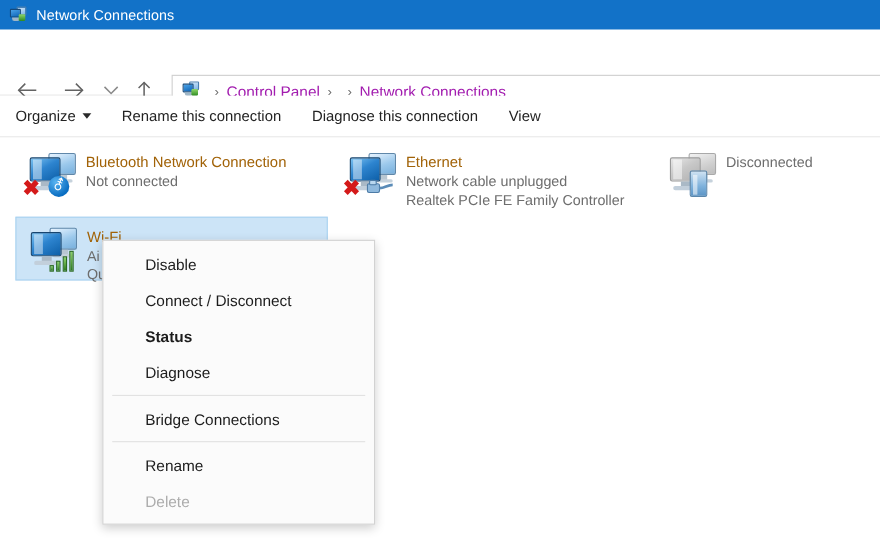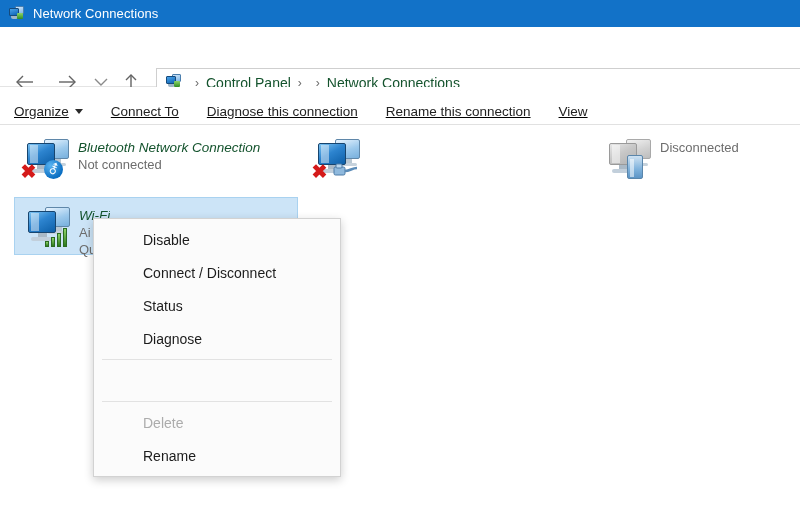--- a/index.html
+++ b/index.html
@@ -70,36 +70,35 @@
     position: absolute; left: 156px; top: 41px;
     width: 660px; height: 30px;
     background: #ffffff;
     border: 1px solid #cfcfcf;
     display: flex; align-items: center;
     padding-left: 8px;
     overflow: hidden;
   }
   .crumbIcon { margin-right: 6px; flex: 0 0 auto; }
   .crumb {
-    font-size: 14px; color: #14532d; white-space: nowrap;
+    font-size: 14px; color: #a21caf; white-space: nowrap;
   }
   .crumbSep {
     font-size: 12px; color: #6b6b6b; margin: 0 7px; flex: 0 0 auto;
   }
 
   
   .toolbar {
     position: absolute; left: 0; top: 87px;
     width: 800px; height: 38px;
     background: #ffffff;
     border-bottom: 1px solid #e1e1e1;
-    display: flex; align-items: flex-end;
+    display: flex; align-items: center;
     white-space: nowrap;
     overflow: hidden;
-    text-decoration: underline;
   }
   .tbitem {
     font-size: 13.5px; color: #232323;
     padding: 5px 0; margin-right: 28px;
     display: inline-flex; align-items: center;
   }
   .tbitem:first-child { margin-left: 14px; }
   .tbcaret {
     display: inline-block; margin-left: 6px;
     width: 0; height: 0;
@@ -117,21 +116,21 @@
   .conn {
     position: absolute;
     width: 284px; height: 58px;
     display: flex; align-items: flex-start;
     padding: 5px 4px 0 4px;
   }
   .conn.selected { background: #cce4f7; border: 1px solid #a9d2f0; }
   .conn-icon { position: relative; width: 60px; height: 48px; flex: 0 0 auto; }
   .conn-text { padding-top: 4px; overflow: hidden; }
   .conn-name {
-    font-size: 13.5px; color: #14532d; line-height: 17px; white-space: nowrap; font-style: italic;
+    font-size: 13.5px; color: #a16207; line-height: 17px; white-space: nowrap;
   }
   .conn-status, .conn-device {
     font-size: 13px; color: #6d6d6d; line-height: 17px; white-space: nowrap;
   }
 
   
   .bigNet { position: absolute; left: 6px; top: 2px; width: 54px; height: 44px; }
   .bigNet .b-back {
     position: absolute; left: 20px; top: 2px; width: 25px; height: 20px;
     background: linear-gradient(160deg,#e8f4ff,#9cc9ec 55%,#78b0dd);
@@ -213,25 +212,25 @@
     position: absolute; left: 93px; top: 218px;
     width: 248px;
     background: #fbfbfb;
     border: 1px solid #d2d2d2;
     box-shadow: 0 3px 9px rgba(0,0,0,.20);
     padding: 4px 0;
   }
   .ctxitem {
     position: relative; height: 33px;
     display: flex; align-items: center;
-    padding-left: 19px;
+    padding-left: 8px;
     font-size: 14px; color: #1c1c1c;
   }
   .ctxitem .ctx-label { margin-left: 8px; }
-  .ctxitem.bold .ctx-label { font-weight: normal; text-align: center; }
+  .ctxitem.bold .ctx-label { font-weight: bold; text-align: center; }
   .ctxitem.disabled .ctx-label { color: #acacac; }
   .ctxsep { height: 1px; background: #e2e2e2; margin: 4px 8px; }
   .ctxicon { width: 22px; height: 22px; flex: 0 0 auto; position: relative; }
   .ctxicon.empty { background: none; }
 
   
   .shield { width: 18px; height: 19px; position: relative; }
   .shield .sh-body {
     position: absolute; inset: 0;
     background: #f2c221;
@@ -305,23 +304,22 @@
     <span class="crumbSep">›</span>
     <span class="crumb">Network Connections</span>
   </div>
 </div>
 
 <div class="toolbar">
   <span class="tbitem">
     <span>Organize</span>
     <span class="tbcaret"></span>
   </span>
-  <span class="tbitem">Connect To</span>
+  <span class="tbitem">Rename this connection</span>
   <span class="tbitem">Diagnose this connection</span>
-  <span class="tbitem">Rename this connection</span>
   <span class="tbitem">View</span>
 </div>
 
 <div class="content">
 
   <div class="conn" style="left:14px; top:5px;">
     <span class="conn-icon">
       <span class="bigNet">
         <span class="b-back"></span>
           <span class="b-back-base"></span>
@@ -353,20 +351,25 @@
       </span>
       <span class="redx">✖</span>
       <span class="cableBadge">
         <svg width="26" height="16" viewBox="0 0 26 16">
           <rect x="1" y="5" width="11" height="8" rx="1.5" fill="#8fb9dd" stroke="#4c7ba6"></rect>
           <rect x="3" y="2" width="6" height="4" rx="1" fill="#b9d7ef" stroke="#4c7ba6"></rect>
           <path d="M12 9 C17 9 19 6 24 6" stroke="#5b8cb8" stroke-width="2.5" fill="none"></path>
         </svg>
       </span>
     </span>
+    <span class="conn-text">
+      <div class="conn-name">Ethernet</div>
+      <div class="conn-status">Network cable unplugged</div>
+      <div class="conn-device">Realtek PCIe FE Family Controller</div>
+    </span>
   </div>
 
   <div class="conn" style="left:596px; top:5px;">
     <span class="conn-icon">
       <span class="bigNet greyNet">
         <span class="b-back"></span>
           <span class="b-back-base"></span>
           <span class="b-back-foot"></span>
         <span class="b-front"></span>
           <span class="b-front-glare"></span>
@@ -430,32 +433,33 @@
     <span class="ctxicon empty"></span>
     <span class="ctx-label">Diagnose</span>
   </div>
 
   <div class="ctxsep"></div>
 
   <div class="ctxitem">
     <span class="ctxicon">
       <span class="shield"><span class="sh-body"></span><span class="sh-blue"></span><span class="sh-edge"></span></span>
     </span>
+    <span class="ctx-label">Bridge Connections</span>
   </div>
 
   <div class="ctxsep"></div>
 
+
+  <div class="ctxitem">
+    <span class="ctxicon">
+      <span class="shield"><span class="sh-body"></span><span class="sh-blue"></span><span class="sh-edge"></span></span>
+    </span>
+    <span class="ctx-label">Rename</span>
+  </div>
 
   <div class="ctxitem disabled">
     <span class="ctxicon">
       <span class="shield faded"><span class="sh-body"></span><span class="sh-blue"></span><span class="sh-edge"></span></span>
     </span>
     <span class="ctx-label">Delete</span>
   </div>
 
-  <div class="ctxitem">
-    <span class="ctxicon">
-      <span class="shield"><span class="sh-body"></span><span class="sh-blue"></span><span class="sh-edge"></span></span>
-    </span>
-    <span class="ctx-label">Rename</span>
-  </div>
-
 </div>
 
 </body></html>

